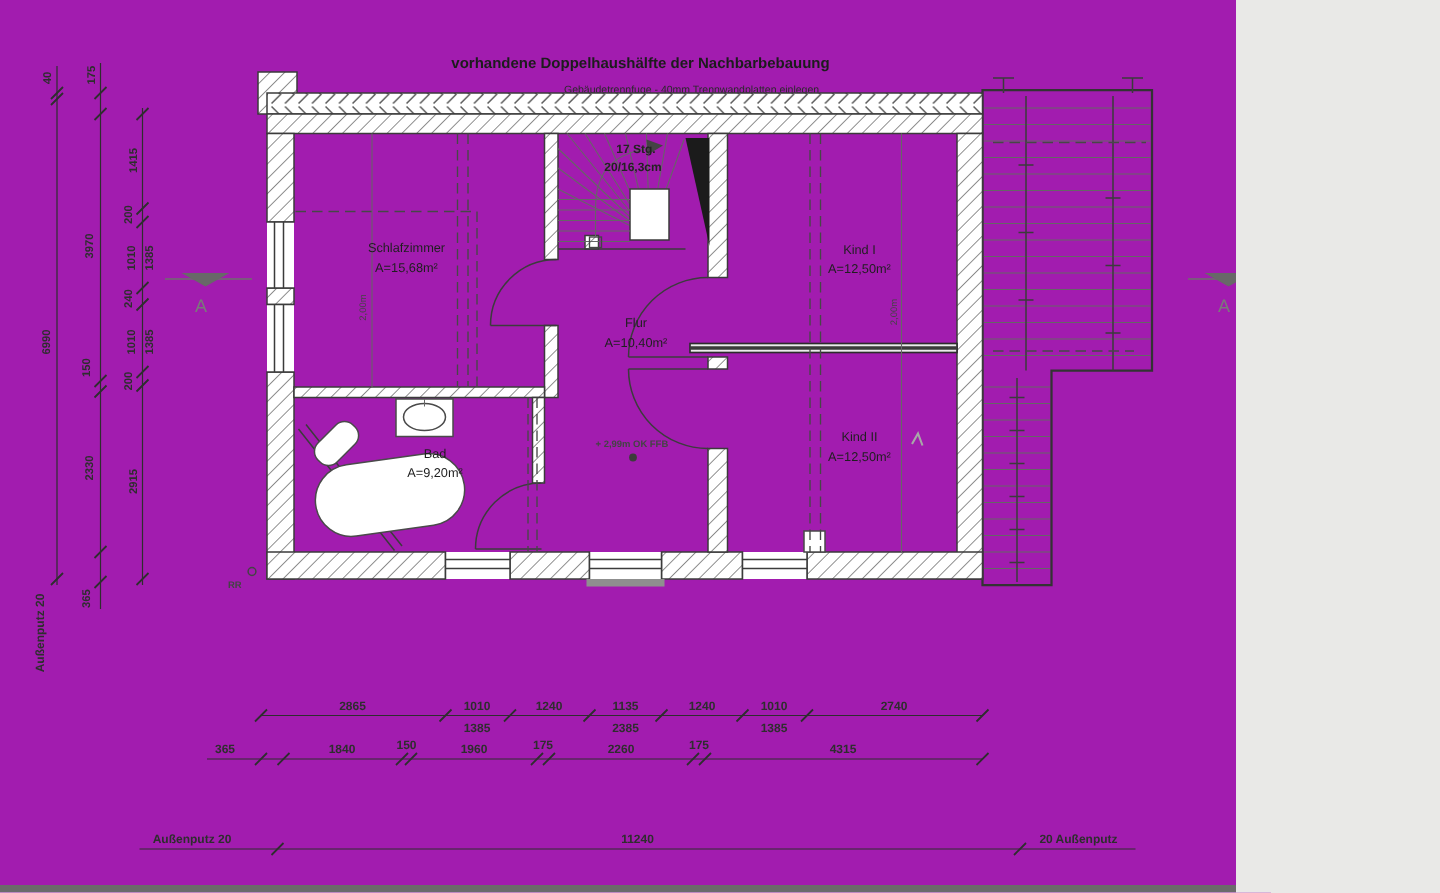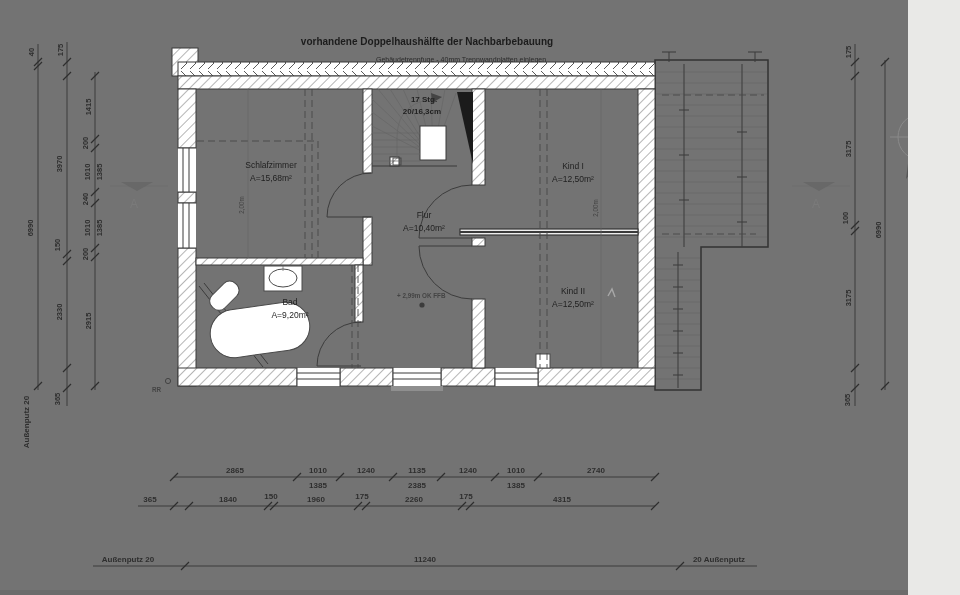--- a/index.html
+++ b/index.html
@@ -1,16 +1,16 @@
 <!DOCTYPE html>
 <html><head>
 <meta charset="utf-8">
 <style>
   html,body{margin:0;padding:0;background:#e9e9e7;}
-  #stage{position:relative;width:908px;height:595px;background:#737373;overflow:hidden;}
+  #stage{position:relative;width:824px;height:595px;background:#a21caf;overflow:hidden;}
   svg{display:block;}
   .wall{fill:url(#hatch);stroke:#3b3b3b;stroke-width:1;}
   .chev{fill:url(#chevp);stroke:#3b3b3b;stroke-width:1;}
   .opening{fill:#fff;stroke:none;}
   .ln{stroke:#3b3b3b;stroke-width:1;fill:none;}
   .lnthick{stroke:#333;stroke-width:1.5;fill:none;}
   .thin{stroke:#666;stroke-width:.7;fill:none;}
   .dash{stroke:#474747;stroke-width:.9;fill:none;stroke-dasharray:7 4;}
   .fix{fill:#fff;stroke:#4a4a4a;stroke-width:1;}
   .door{stroke:#3c3c3c;stroke-width:1;fill:none;}

